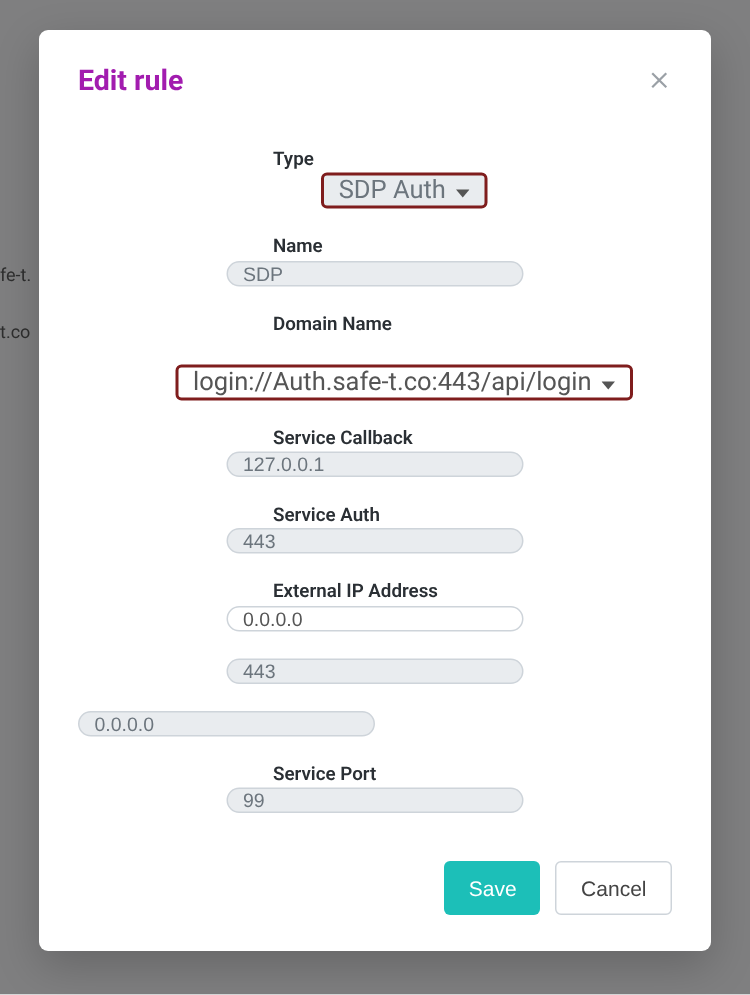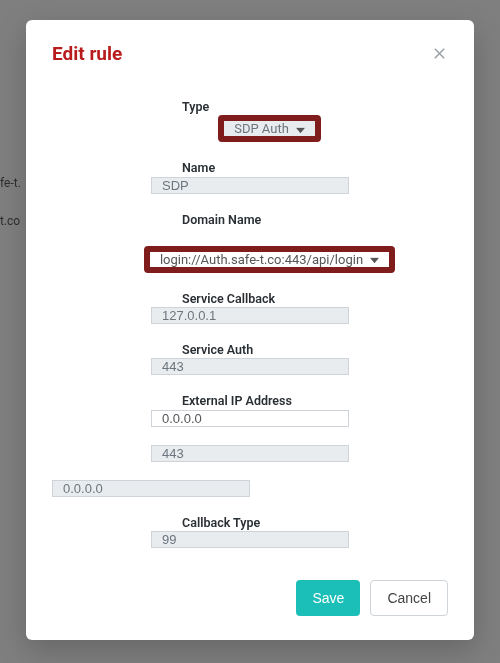--- a/index.html
+++ b/index.html
@@ -34,21 +34,21 @@
       padding: 22px 26px 24px 26px;
       position: relative;
     }
     .modal-header {
       display: flex;
       justify-content: space-between;
       align-items: center;
       margin-bottom: 34px;
     }
     .modal-title {
-      color: #b91c1c;
+      color: #a21caf;
       font-size: 19px;
       font-weight: 700;
     }
     .close-icon {
       color: #9aa0a6;
       cursor: pointer;
       width: 18px;
       height: 18px;
       display: flex;
       align-items: center;
@@ -67,37 +67,37 @@
       font-size: 12.5px;
       font-weight: 600;
       color: #2a2f34;
       padding-right: 8px;
       line-height: 1.3;
     }
     .form-control {
       flex: 1;
       height: 34px;
       border: 1px solid #ced4da;
-      border-radius: 0;
+      border-radius: 12px;
       padding: 0 10px;
       font-size: 13px;
       color: #555;
       background: #fff;
     }
     .form-control.readonly {
       background: #e9ecef;
       color: #6c757d;
     }
     .form-select {
       flex: 1;
       height: 34px;
-      border: 6px solid #7f1d1d;
+      border: 2px solid #7f1d1d;
       border-radius: 4px;
       padding: 0 26px 0 10px;
-      font-size: 13px;
+      font-size: 17px;
       color: #555;
       background: #fff;
       position: relative;
       display: flex;
       align-items: center;
       cursor: pointer;
       margin-left: 39px;
     }
     .form-select.readonly {
       background: #e9ecef;
@@ -206,21 +206,21 @@
 
     <div class="form-row">
       <input class="form-control readonly" readonly="" value="443" style="">
     </div>
 
     <div class="form-row tall">
       <input class="form-control readonly" readonly="" value="0.0.0.0" style="">
     </div>
 
     <div class="form-row">
-      <div class="form-label">Callback Type</div>
+      <div class="form-label">Service Port</div>
       <input class="form-control readonly" readonly="" value="99" style="">
     </div>
 
     <div class="modal-footer">
       <button class="btn btn-primary">Save</button>
       <button class="btn btn-secondary">Cancel</button>
     </div>
 
   </div>
 </div>

